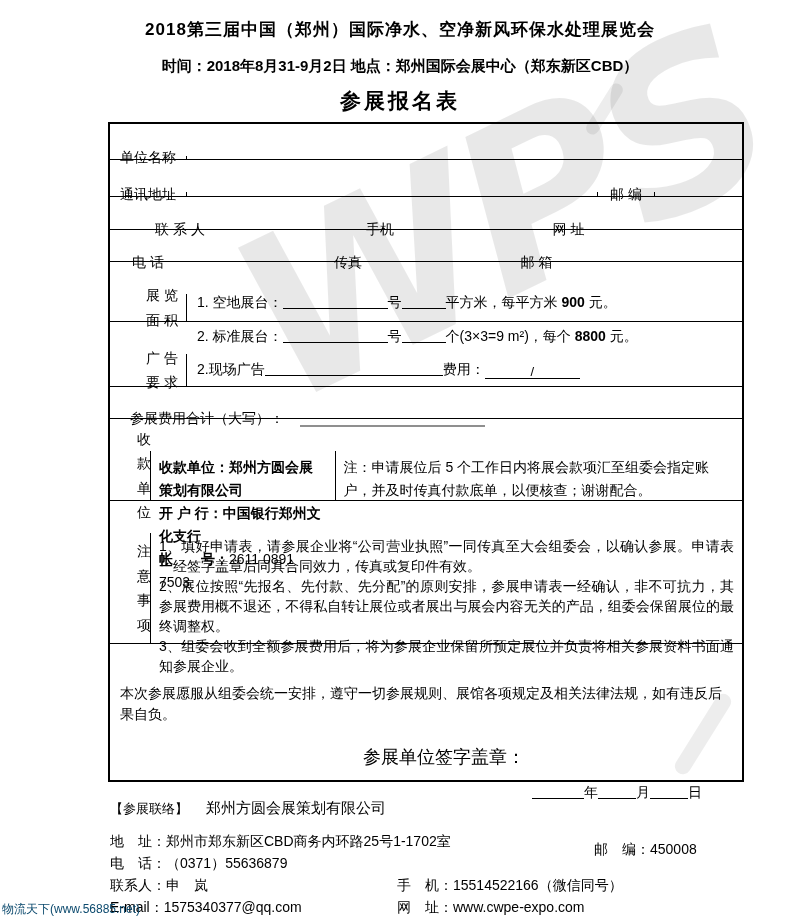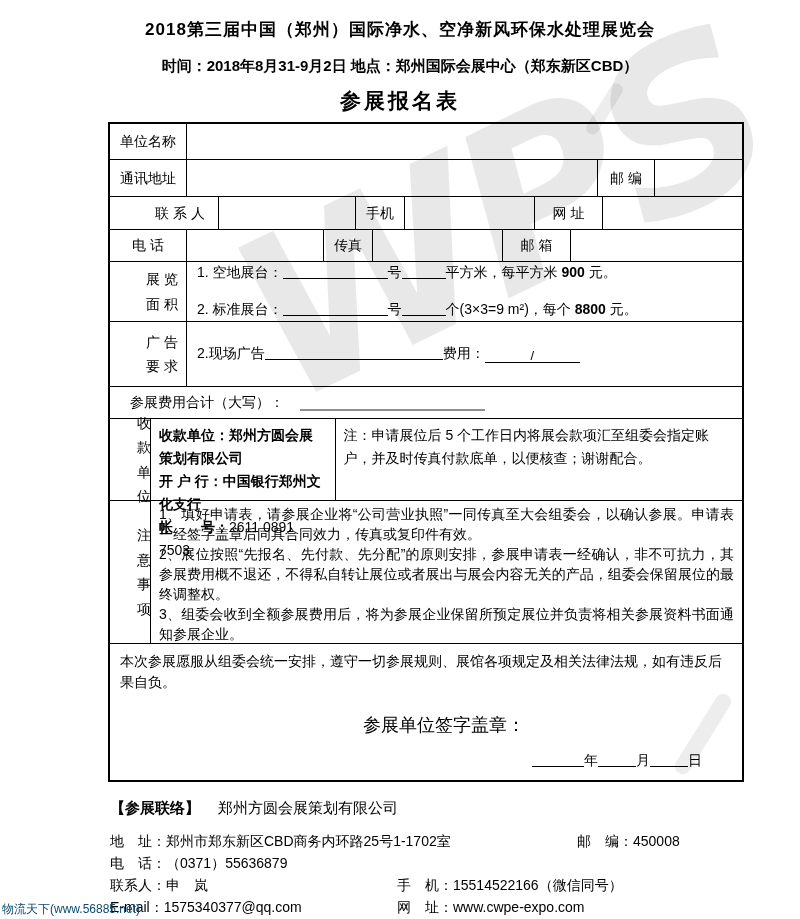--- a/index.html
+++ b/index.html
@@ -9,21 +9,21 @@
     font-family:"Liberation Sans","DejaVu Sans",sans-serif; color:#000; overflow:hidden;
   }
   
   .doc-title { padding-top:18px; text-align:center; font-size:17px; font-weight:bold; letter-spacing:1px; }
   .doc-subtitle { margin-top:16px; text-align:center; font-size:15px; font-weight:bold; }
   .form-title { margin-top:11px; text-align:center; font-size:21px; font-weight:bold; letter-spacing:3px; }
   
   .ftable { position:relative; z-index:2; margin:7px 0 0 108px; width:636px; border:2px solid #000; background:transparent; }
   .trow { display:flex; border-top:1px solid #000; }
   .trow:first-child { border-top:none; }
-  .tcell { border-left:1px solid #000; font-size:14px; }
+  .tcell { border-left:1px solid #000; font-size:14px;margin-top:32px; }
   .tcell:first-child { border-left:none; }
   .lbl { display:flex; align-items:center; justify-content:center; text-align:center; line-height:1.75; }
   .lbl.col { flex-direction:column;padding-left:28px; }
   .w76 { width:76px; } .w57 { width:57px; } .w88 { width:88px; }
   .w137 { width:137px; } .w49 { width:49px; } .w130 { width:130px; } .w68 { width:68px; }
   .w40 { width:40px; } .w306 { width:306px; }
   .grow { flex:1 1 auto;gap:16px; }
   .h35 { height:35px; } .h37 { height:37px; } .h33 { height:33px;padding-left:32px; } .h32 { height:32px; }
   .h60 { height:60px; } .h65 { height:65px; } .h82 { height:82px; } .h143 { height:143px; } .h137 { height:137px; }
   .content-col { display:flex; flex-direction:column; justify-content:space-evenly; padding-left:10px; }
@@ -37,25 +37,25 @@
   .total-cell { display:flex; align-items:center; padding-left:20px; }
   .payee-mid { padding:5px 8px; line-height:23px; font-weight:bold; }
   .payee-note { padding:5px 8px; line-height:23px; }
   .notes-cell { padding:3px 8px 0 8px; line-height:20px; text-align:justify; }
   .pledge-cell { padding:7px 10px; line-height:21px; }
   .sig-line { margin-top:22px; padding-left:243px; font-size:18px; }
   .date-line { margin-top:14px; text-align:right; padding-right:30px; font-size:14px; }
   
   .footer { position:relative; z-index:2; margin:17px 0 0 110px; width:640px; font-size:14px; }
   .f-title-row { font-size:15px; margin-bottom:12px; }
-  .f-title { font-weight:bold; font-size:15px; }
+  .f-title { font-weight:normal; font-size:13px; }
   .f-company { margin-left:18px; }
   .f-row { position:relative; height:22px; line-height:22px; }
   .f-right { position:absolute; left:287px; top:0; }
-  .f-right.postcode { left:467px; }
+  .f-right.postcode { left:484px;margin-top:8px; }
   
   .wps-mark {
     position:absolute; left:205px; top:235px; z-index:1;
     font-family:"DejaVu Sans",sans-serif; font-weight:bold; font-style:italic;
     font-size:225px; letter-spacing:-8px; line-height:1;
     color:rgba(0,0,0,0.09); transform:rotate(-26deg); transform-origin:0 0;
     pointer-events:none; user-select:none;
   }
   .wm-frag { position:absolute; background:rgba(0,0,0,0.07); border-radius:8px; z-index:1; pointer-events:none; }
   .frag-top { left:598px; top:80px; width:13px; height:58px; transform:rotate(32deg); }

